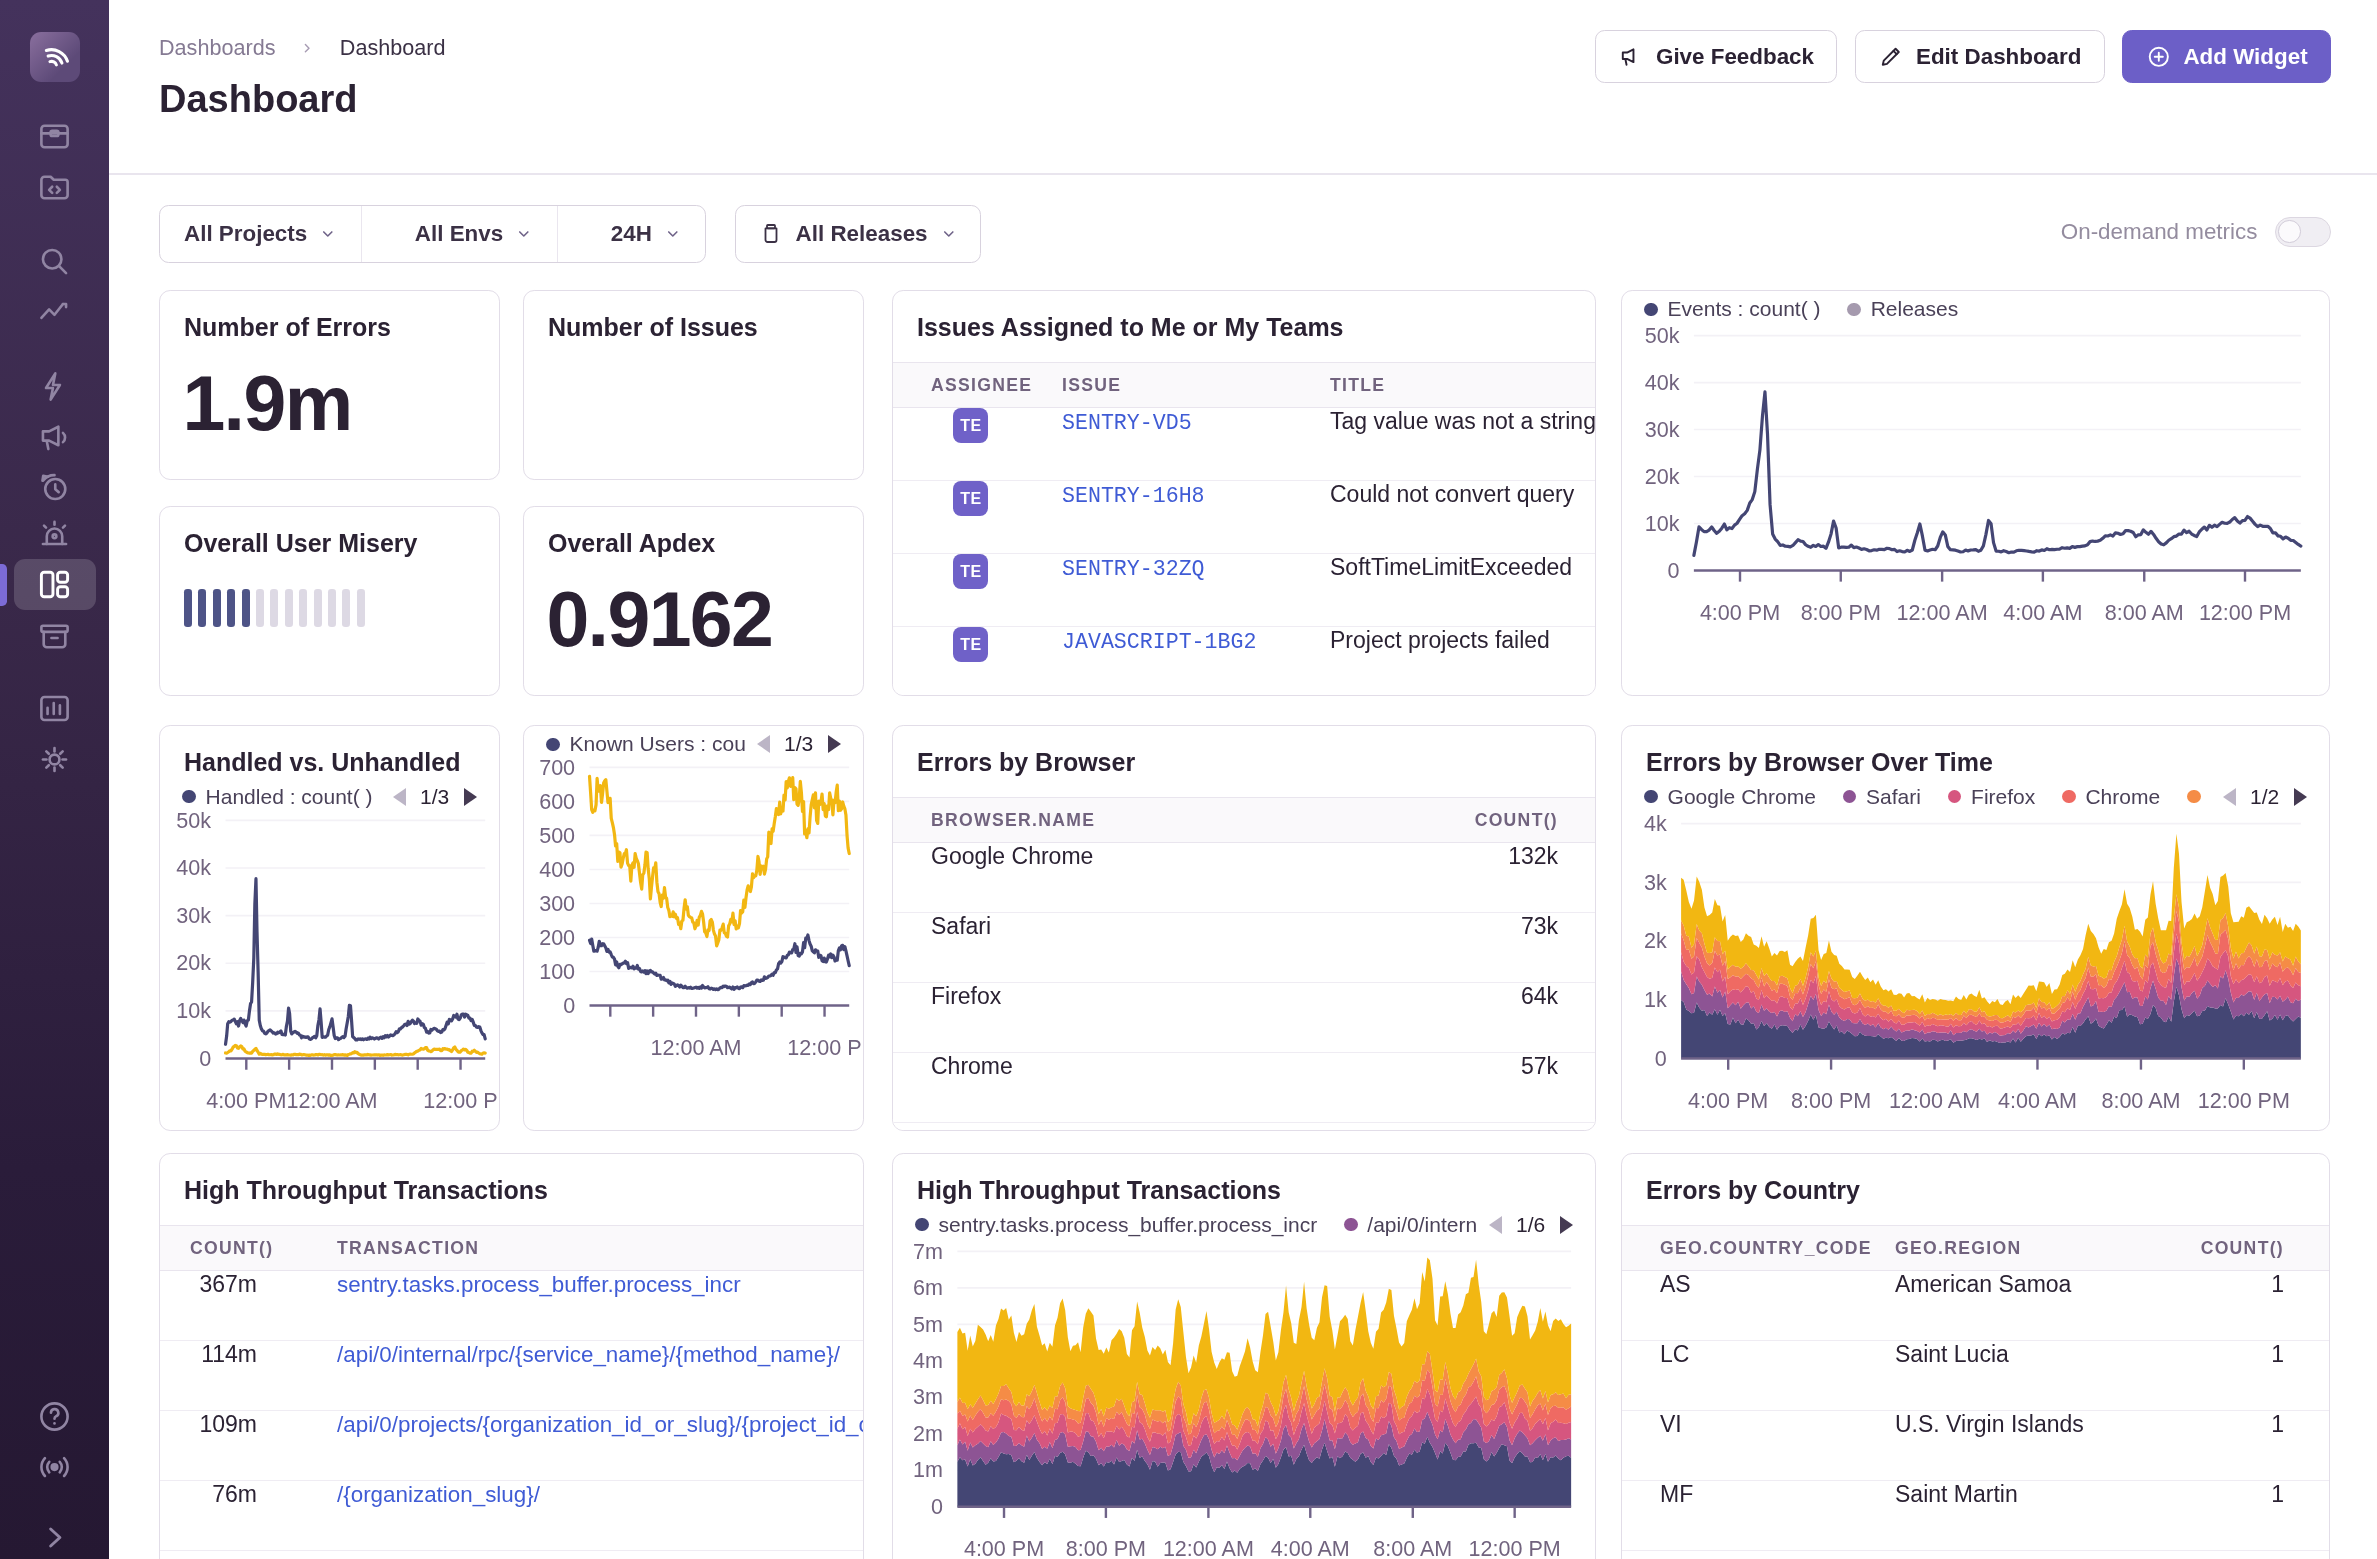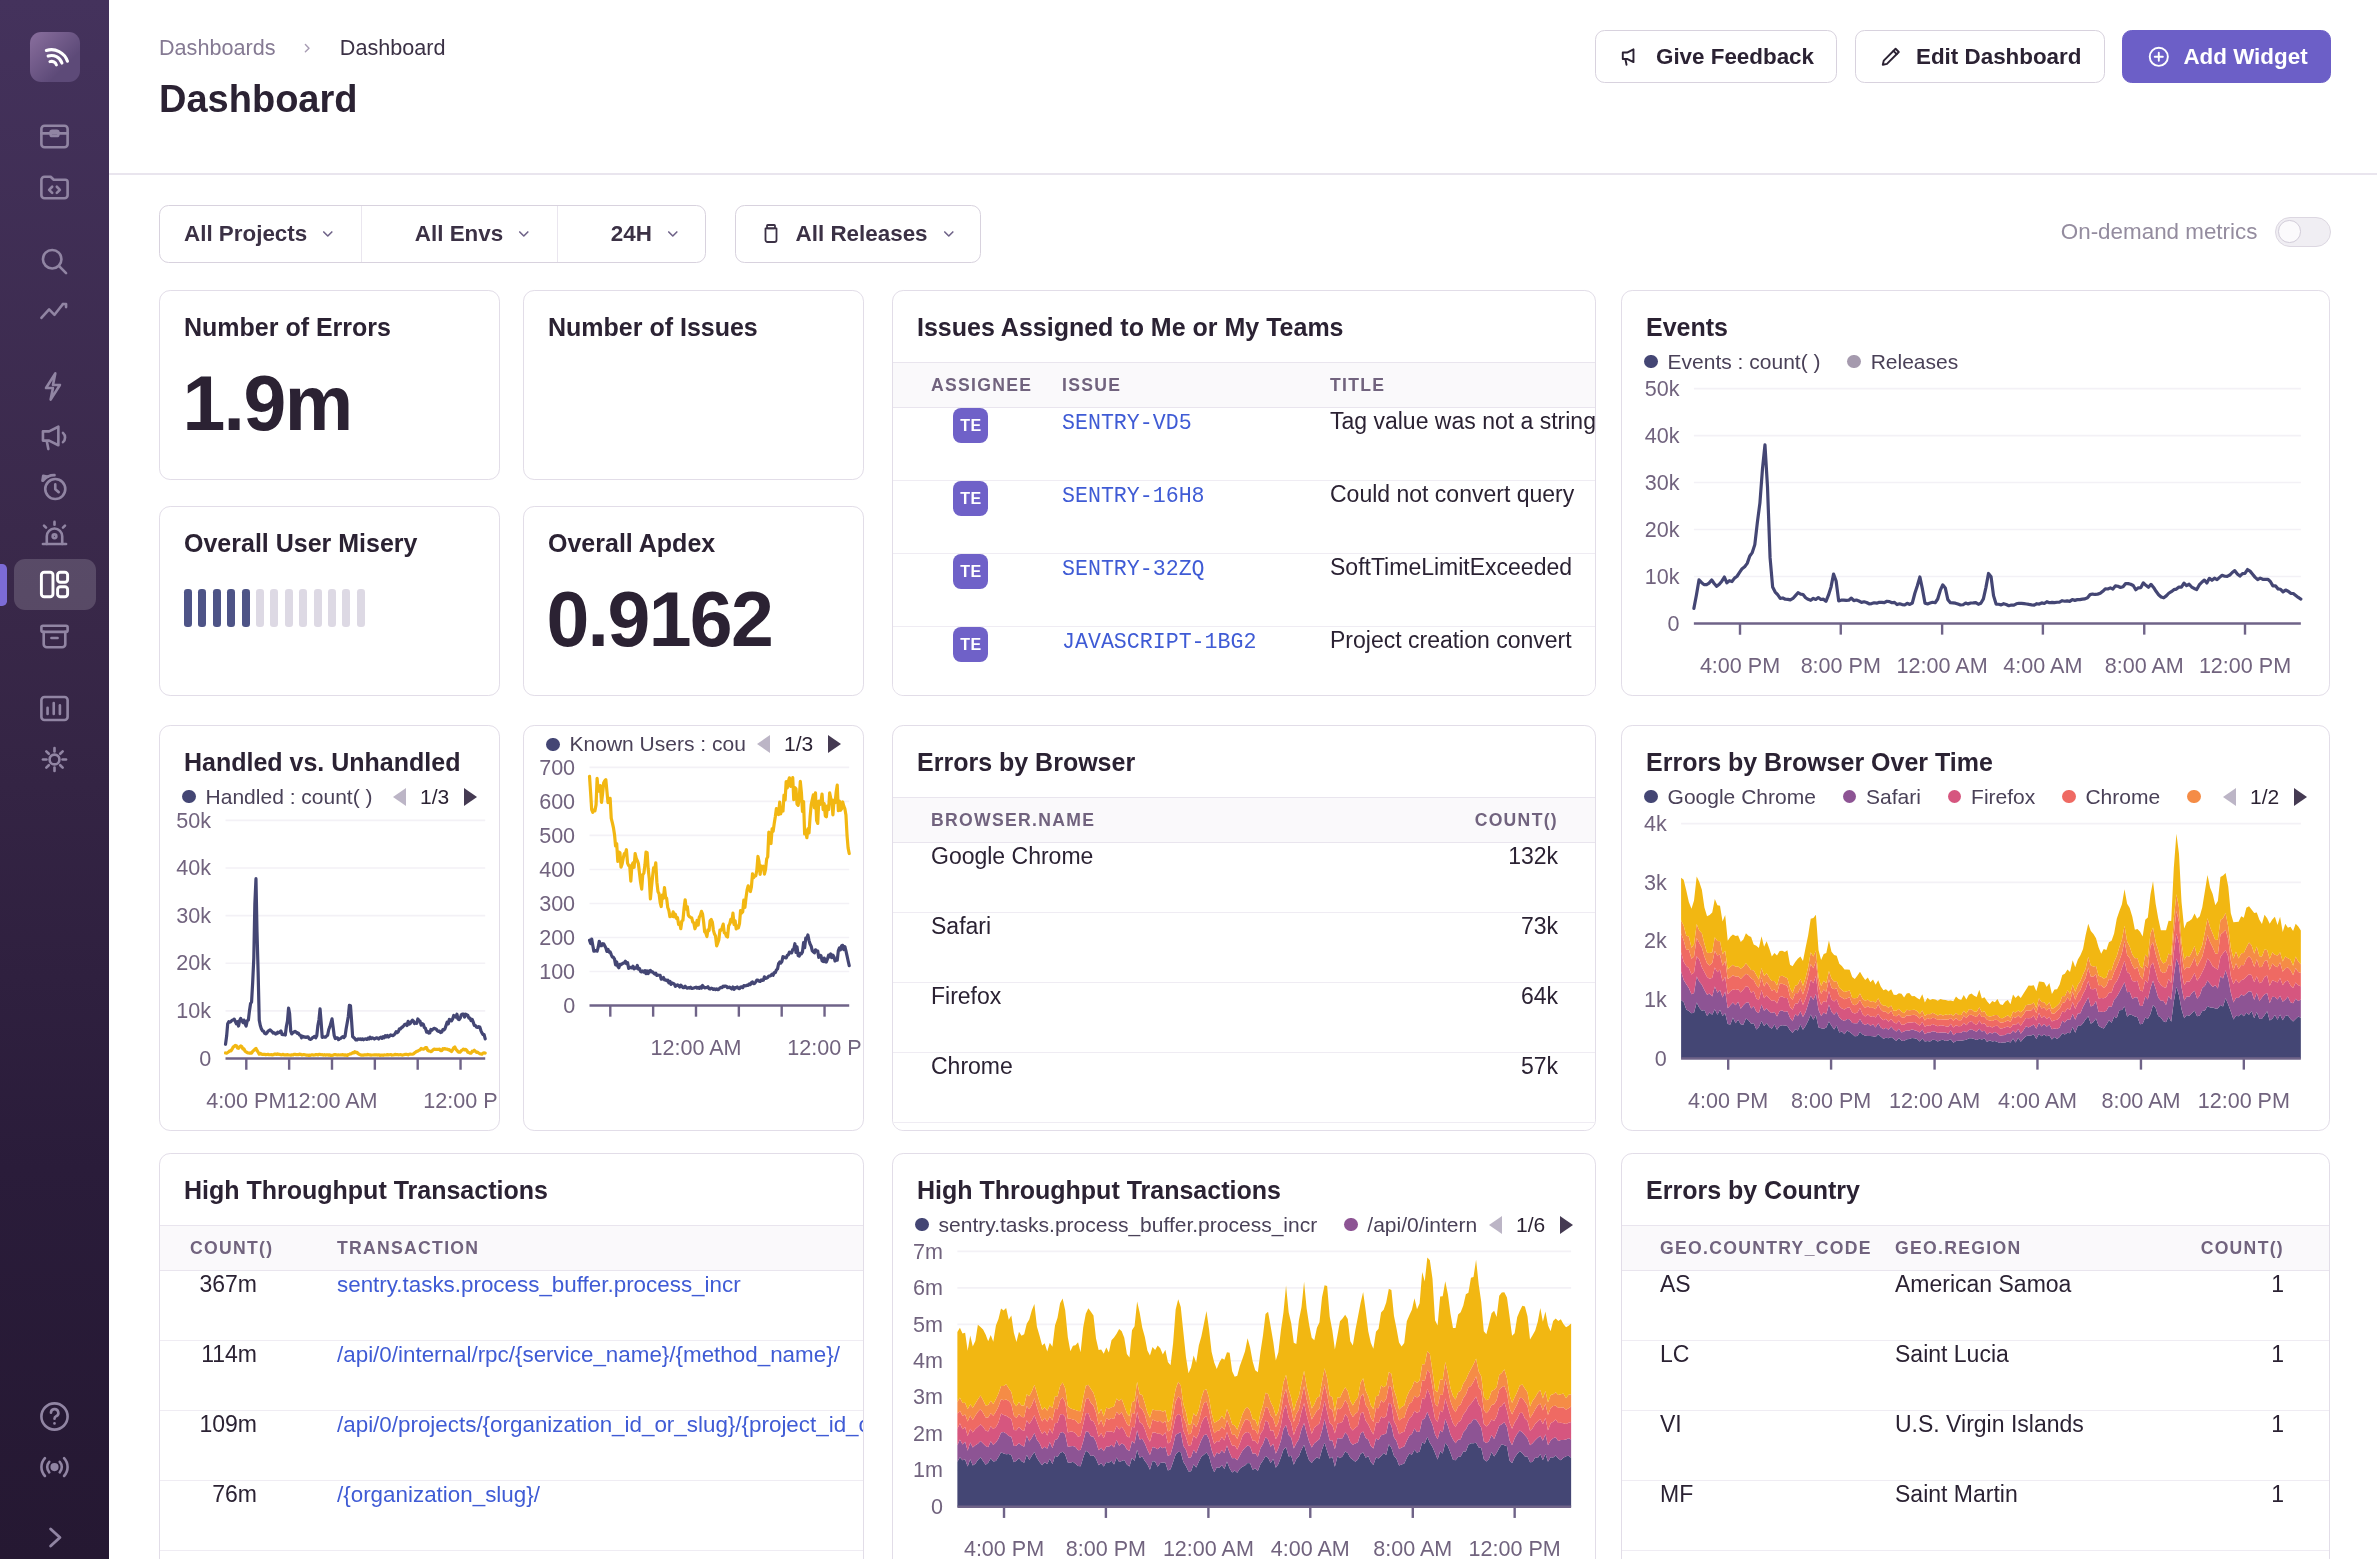--- a/index.html
+++ b/index.html
@@ -355,27 +355,26 @@
           </div>
           <div class="c2"><a class="link-mono">SENTRY-32ZQ</a></div>
           <div class="c3">SoftTimeLimitExceeded</div>
         </div>
 
         <div class="t-row">
           <div class="c1">
             <span class="badge">TE</span>
           </div>
           <div class="c2"><a class="link-mono">JAVASCRIPT-1BG2</a></div>
-          <div class="c3">Project creation convert</div>
+          <div class="c3">Project projects failed</div>
         </div>
       </div>
   </div>
 
   <div class="card" style="left:1621px;top:290px;width:709px;height:406px">
-    <div class="w-title">Events</div>
     <div class="legend">
         <div class="lg-items">
           <span class="lg-item">
             <span class="lg-dot" style="background: rgb(68, 70, 116);"></span>
             <span>Events : count( )</span>
           </span>
           <span class="lg-item">
             <span class="lg-dot" style="background: rgb(165, 154, 174);"></span>
             <span>Releases</span>
           </span>

